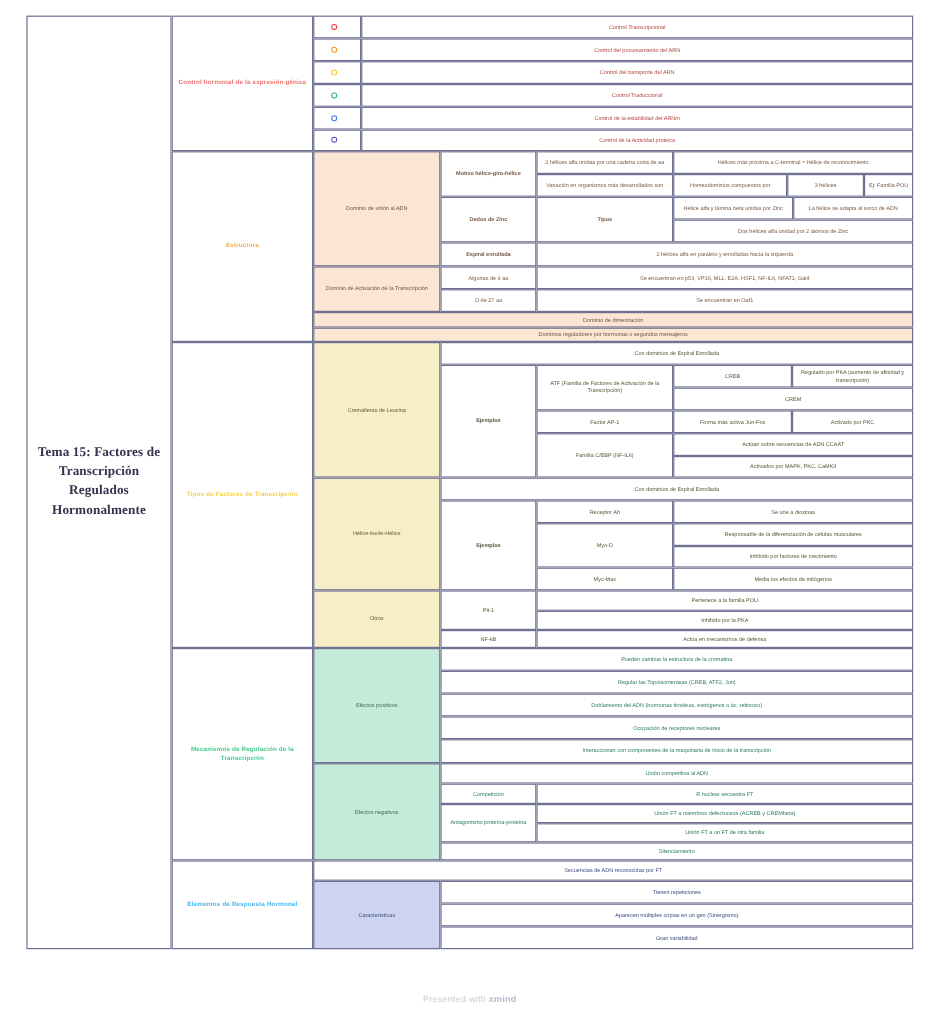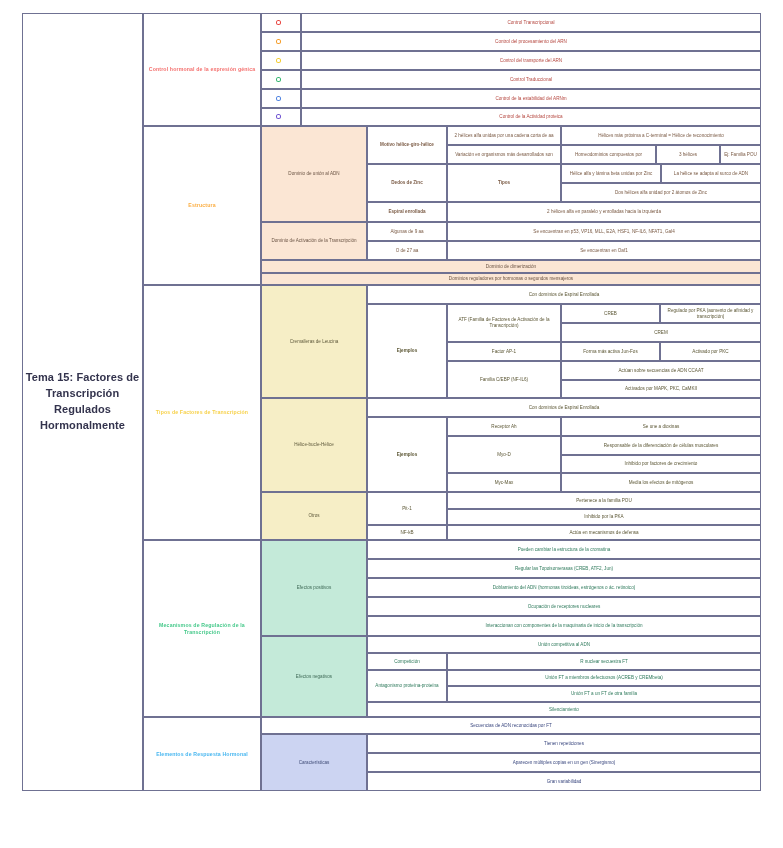--- a/index.html
+++ b/index.html
@@ -28,20 +28,21 @@
 
   
   .root{
     border:1px solid #6f7192;
     background:#ffffff;
     font-size:11px;
     font-weight:bold;
     color:#33334d;
     line-height:1.45;
     letter-spacing:.1px;
+    font-family:Liberation Serif, serif;
   }
 
   
   .branch{font-size:5.2px;font-weight:bold;letter-spacing:.15px;}
   .b-red{color:#f4706e;}
   .b-orange{color:#fbad41;}
   .b-yellow{color:#f7d14a;}
   .b-green{color:#46c98b;}
   .b-blue{color:#49b7f0;}
 
@@ -367,14 +368,17 @@
   <div class="cell t-blue" style="left:367px;top:734px;width:394px;height:19px;">
     <span>Tienen repeticiones</span>
     </div>
   <div class="cell t-blue" style="left:367px;top:753px;width:394px;height:19px;">
     <span>Aparecen múltiples copias en un gen (Sinergismo)</span>
     </div>
   <div class="cell t-blue" style="left:367px;top:772px;width:394px;height:19px;">
     <span>Gran variabilidad</span>
     </div>
 
+  <div class="footer">
+    <span>Presented with </span><b>xmind</b>
+  </div>
 
 </div>
 
 </body></html>

